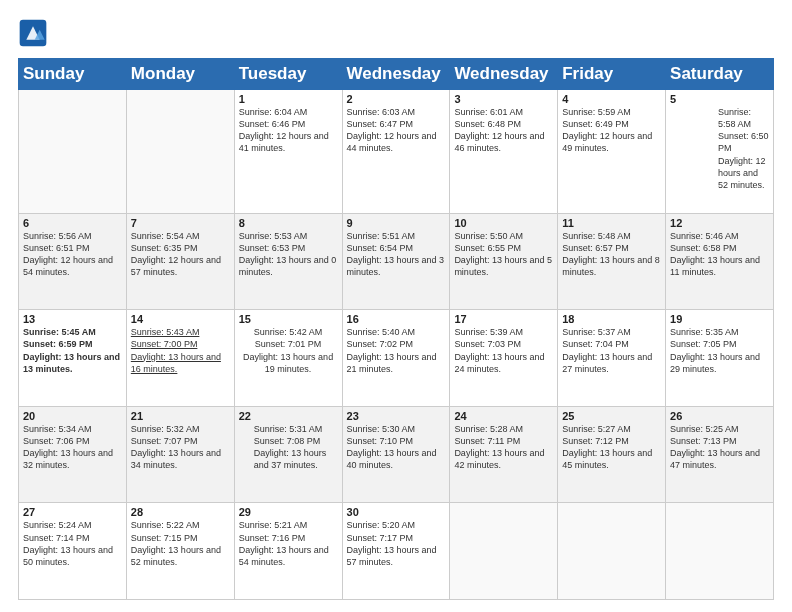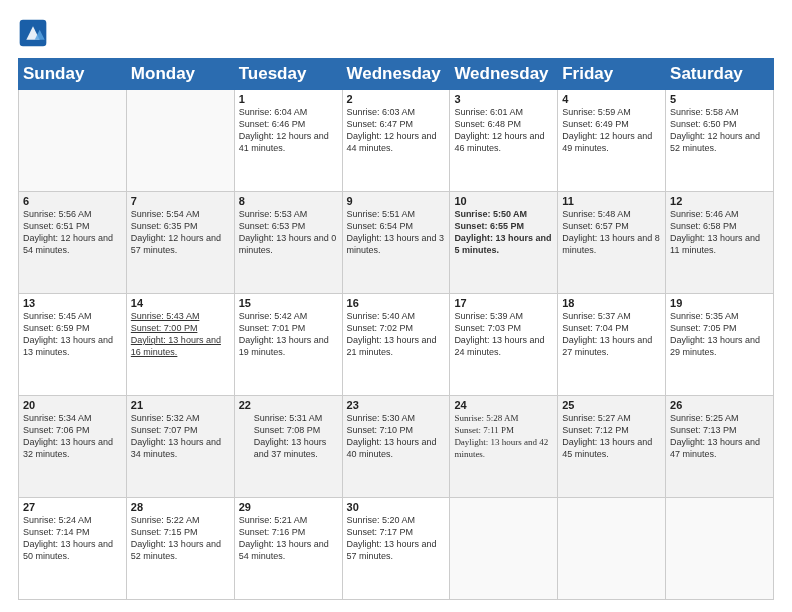--- a/index.html
+++ b/index.html
@@ -159,21 +159,21 @@
 Daylight: 12 hours and 46 minutes.</div>
           </td>
           <td>
             <span class="day-num">4</span>
             <div class="day-info" style="white-space: pre-line;">Sunrise: 5:59 AM
 Sunset: 6:49 PM
 Daylight: 12 hours and 49 minutes.</div>
           </td>
           <td>
             <span class="day-num">5</span>
-            <div class="day-info" style="white-space: pre-line;">Sunrise: 5:58 AM
+            <div class="day-info" style="white-space: pre-line; margin-left: 48px;">Sunrise: 5:58 AM
 Sunset: 6:50 PM
 Daylight: 12 hours and 52 minutes.</div>
           </td>
         </tr>
         <tr class="row-shaded">
           <td>
             <span class="day-num">6</span>
             <div class="day-info" style="white-space: pre-line;">Sunrise: 5:56 AM
 Sunset: 6:51 PM
 Daylight: 12 hours and 54 minutes.</div>
@@ -191,53 +191,53 @@
 Daylight: 13 hours and 0 minutes.</div>
           </td>
           <td>
             <span class="day-num">9</span>
             <div class="day-info" style="white-space: pre-line;">Sunrise: 5:51 AM
 Sunset: 6:54 PM
 Daylight: 13 hours and 3 minutes.</div>
           </td>
           <td>
             <span class="day-num">10</span>
-            <div class="day-info" style="white-space: pre-line; font-weight: bold;">Sunrise: 5:50 AM
+            <div class="day-info" style="white-space: pre-line;">Sunrise: 5:50 AM
 Sunset: 6:55 PM
 Daylight: 13 hours and 5 minutes.</div>
           </td>
           <td>
             <span class="day-num">11</span>
             <div class="day-info" style="white-space: pre-line;">Sunrise: 5:48 AM
 Sunset: 6:57 PM
 Daylight: 13 hours and 8 minutes.</div>
           </td>
           <td>
             <span class="day-num">12</span>
             <div class="day-info" style="white-space: pre-line;">Sunrise: 5:46 AM
 Sunset: 6:58 PM
 Daylight: 13 hours and 11 minutes.</div>
           </td>
         </tr>
         <tr>
           <td>
             <span class="day-num">13</span>
-            <div class="day-info" style="white-space: pre-line;">Sunrise: 5:45 AM
+            <div class="day-info" style="white-space: pre-line; font-weight: bold;">Sunrise: 5:45 AM
 Sunset: 6:59 PM
 Daylight: 13 hours and 13 minutes.</div>
           </td>
           <td>
             <span class="day-num">14</span>
             <div class="day-info" style="white-space: pre-line; text-decoration: underline;">Sunrise: 5:43 AM
 Sunset: 7:00 PM
 Daylight: 13 hours and 16 minutes.</div>
           </td>
           <td>
             <span class="day-num">15</span>
-            <div class="day-info" style="white-space: pre-line;">Sunrise: 5:42 AM
+            <div class="day-info" style="white-space: pre-line; text-align: center;">Sunrise: 5:42 AM
 Sunset: 7:01 PM
 Daylight: 13 hours and 19 minutes.</div>
           </td>
           <td>
             <span class="day-num">16</span>
             <div class="day-info" style="white-space: pre-line;">Sunrise: 5:40 AM
 Sunset: 7:02 PM
 Daylight: 13 hours and 21 minutes.</div>
           </td>
           <td>
@@ -279,21 +279,21 @@
 Daylight: 13 hours and 37 minutes.</div>
           </td>
           <td>
             <span class="day-num">23</span>
             <div class="day-info" style="white-space: pre-line;">Sunrise: 5:30 AM
 Sunset: 7:10 PM
 Daylight: 13 hours and 40 minutes.</div>
           </td>
           <td>
             <span class="day-num">24</span>
-            <div class="day-info" style="white-space: pre-line; font-family: Liberation Serif, serif;">Sunrise: 5:28 AM
+            <div class="day-info" style="white-space: pre-line;">Sunrise: 5:28 AM
 Sunset: 7:11 PM
 Daylight: 13 hours and 42 minutes.</div>
           </td>
           <td>
             <span class="day-num">25</span>
             <div class="day-info" style="white-space: pre-line;">Sunrise: 5:27 AM
 Sunset: 7:12 PM
 Daylight: 13 hours and 45 minutes.</div>
           </td>
           <td>

